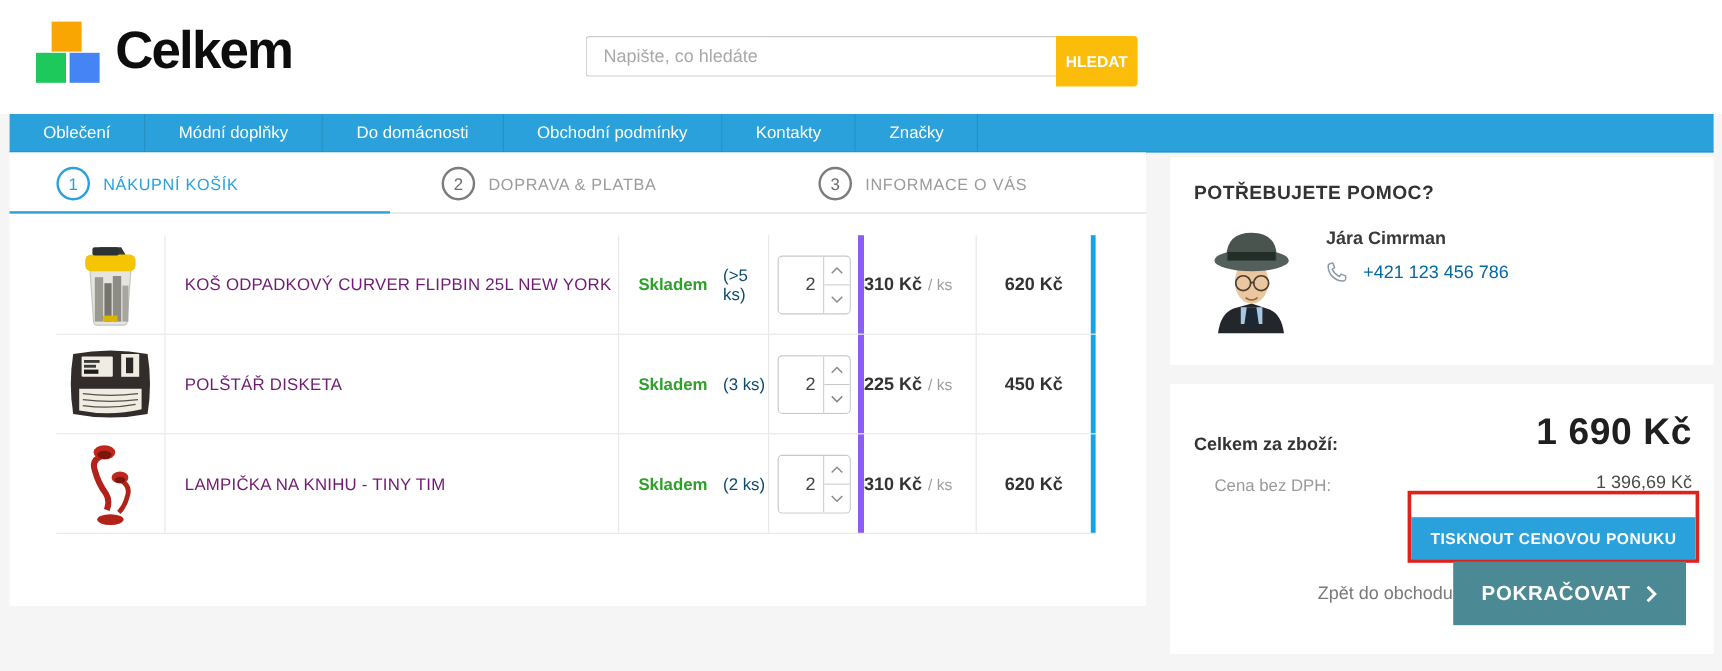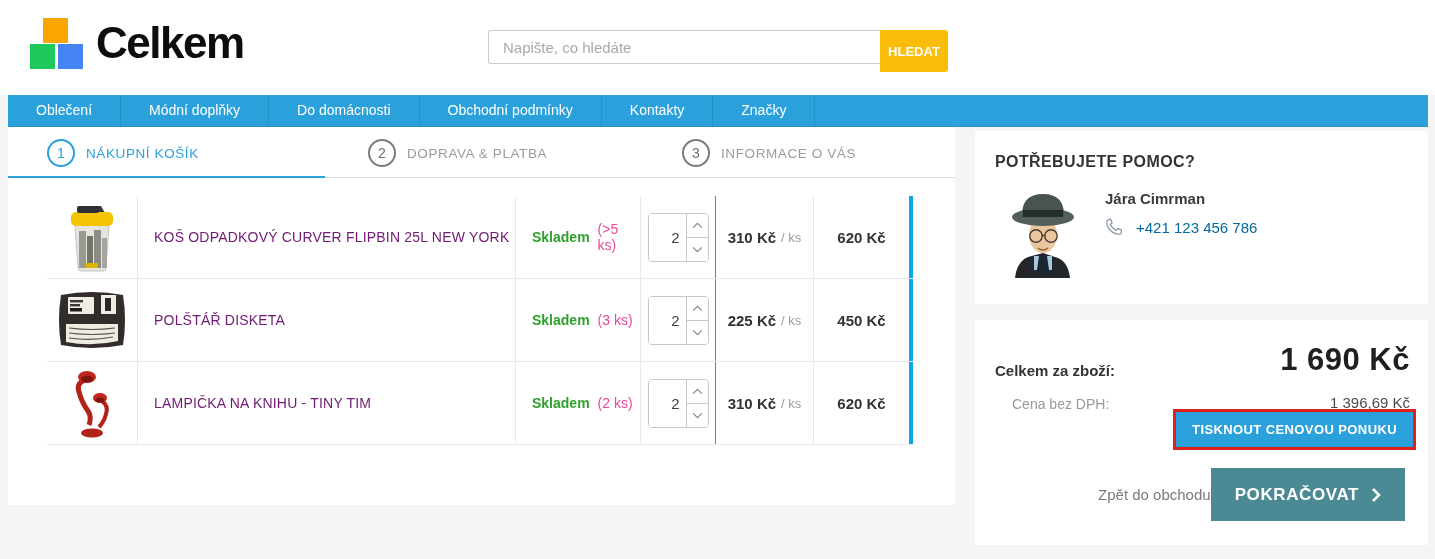--- a/index.html
+++ b/index.html
@@ -37,24 +37,24 @@
   .step.active .step-label { color:#2ba1dc; }
   .step-underline { position:absolute; left:0; bottom:-1px; width:317px; height:2px; background:#2ba1dc; }
 
   .cart-table { margin:18px 0 0 39px; width:866px; }
   .cart-row { display:flex; height:83px; border-bottom:1px solid #e9e9e9; align-items:stretch; }
   .cell { display:flex; align-items:center; }
   .cell-img   { width:90px; justify-content:center; cursor:pointer; }
   .cell-name  { width:378px; border-left:1px solid #e9e9e9; padding-left:16px; font-size:14px; color:#701a75; letter-spacing:0.2px; cursor:pointer; }
   .cell-stock { width:125px; border-left:1px solid #e9e9e9; padding-left:16px; font-size:14px; }
   .cell-qty   { width:75px;  border-left:1px solid #e9e9e9; justify-content:center; }
-  .cell-unit  { width:98px;  border-left:1px solid #8b5cf6; justify-content:center; }
+  .cell-unit  { width:98px;  border-left:5px solid #8b5cf6; justify-content:flex-start; }
   .cell-total { width:100px; border-left:1px solid #e9e9e9; border-right:4px solid #0ea5e9; justify-content:center; font-size:15px; font-weight:700; color:#333; }
   .stock-label { color:#2fa02c; font-weight:700; }
-  .stock-qty { color:#ec4899; margin-left:8px; }
+  .stock-qty { color:#0c4a6e; margin-left:13px; }
   .unit-price { font-size:15px; font-weight:700; color:#333; }
   .unit-suffix { font-size:13px; color:#9e9e9e; margin-left:5px; }
 
   .spinner { width:61px; height:49px; border:1px solid #c8c8c8; border-radius:4px; background:#fff; display:flex; overflow:hidden; }
   .spinner-input { width:37px; border:none; outline:none; text-align:right; padding-right:6px; font-size:15px; color:#444; font-family:"Liberation Sans", sans-serif; }
   .spinner-btns { width:22px; border-left:1px solid #c8c8c8; display:flex; flex-direction:column; }
   .spinner-btn { flex:1; display:flex; align-items:center; justify-content:center; background:#fff; border:none; cursor:pointer; padding:0; }
   .spinner-btn.up { border-bottom:1px solid #c8c8c8; }
 
   
@@ -64,21 +64,21 @@
   .help-name { position:absolute; left:130px; top:59px; font-size:15px; font-weight:700; color:#3a3a3a; }
   .help-phone-row { position:absolute; left:130px; top:87px; display:flex; align-items:center; gap:13px; }
   .help-phone { color:#0369a1; font-size:15px; text-decoration:none; cursor:pointer; }
 
   .sidebar-summary { position:absolute; left:975px; top:320px; width:453px; height:225px; background:#fff; }
   .sum-total-label { position:absolute; left:20px; top:42px; font-size:15px; font-weight:700; color:#333; }
   .sum-total-value { position:absolute; right:18px; top:22px; font-size:31px; font-weight:700; color:#1f1f1f; letter-spacing:0.5px; }
   .sum-novat-label { position:absolute; left:37px; top:76px; font-size:14px; color:#9a9a9a; }
   .sum-novat-value { position:absolute; right:18px; top:74px; font-size:15px; color:#4a4a4a; }
   .print-wrap { position:absolute; top:89px; right:12px; border:3px solid #e0201c; }
-  .print-btn { display:block; background:#2ba1dc; border:none; color:#fff; font-size:13px; font-weight:700; letter-spacing:0.4px; padding:10px 16px; cursor:pointer; font-family:"Liberation Sans", sans-serif; }
+  .print-btn { display:block; background:#2ba1dc; border:none; color:#fff; font-size:13px; font-weight:700; letter-spacing:0.4px; padding:10px 16px; cursor:pointer; font-family:"Liberation Sans", sans-serif;margin-top:19px; }
   .bottom-row { position:absolute; right:23px; bottom:24px; display:flex; align-items:center; }
   .back-link { color:#7a7a7a; font-size:15px; cursor:pointer; }
   .continue-btn { height:53px; background:#4b8a95; border:none; color:#fff; font-size:17px; font-weight:700; letter-spacing:0.6px; padding:0 24px; display:flex; align-items:center; gap:12px; cursor:pointer; font-family:"Liberation Sans", sans-serif; }
 </style>
 </head>
 <body>
 
 <div class="header">
   <div class="logo">
     <div class="logo-mark">

